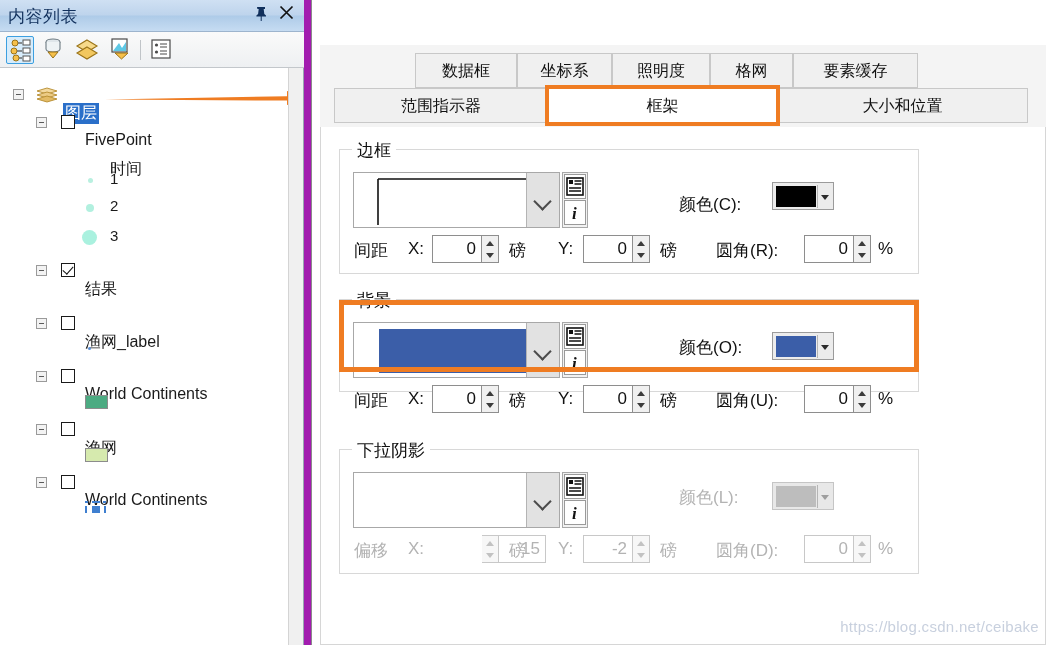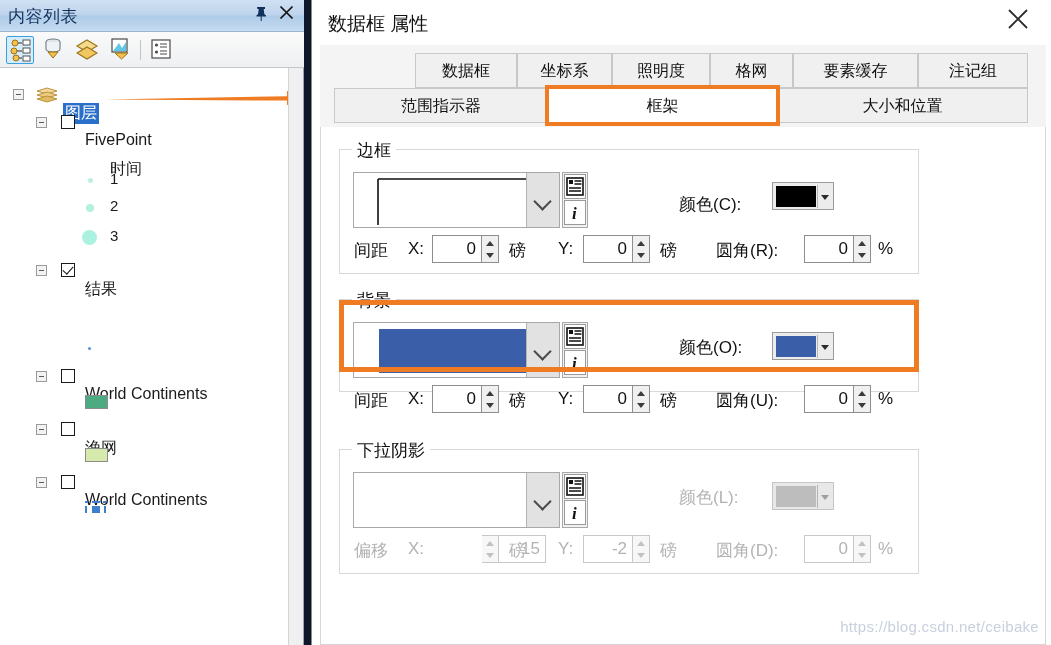--- a/index.html
+++ b/index.html
@@ -3,21 +3,21 @@
 <meta charset="utf-8">
 <style>
   * { box-sizing: border-box; }
   html, body {
     margin: 0; padding: 0;
     width: 1051px; height: 645px;
     overflow: hidden;
     font-family: "Liberation Sans", "DejaVu Sans", sans-serif;
     background: #ffffff;
   }
-  #root { position: relative; width: 1051px; height: 645px; background:#0f172a; }
+  #root { position: relative; width: 1051px; height: 645px; background:#a21caf; }
 
   
   .toc-panel {
     position: absolute; left: 0; top: 0; width: 304px; height: 645px;
     background: #ffffff;
     border-right: 1px solid #9aa5b1;
   }
   .toc-header {
     position: absolute; left:0; top:0; width: 304px; height: 32px;
     background: linear-gradient(to bottom, #cfe0f3 0%, #bed4ec 48%, #aecbe8 52%, #c6dcf2 100%);
@@ -324,20 +324,25 @@
 
       <div class="row" style="top:190px">
         <div class="expander" style="left:36px"></div>
         <div class="chkbox checked" style="left:61px"></div>
         <div class="node-label" style="left:85px">结果</div>
       </div>
       <div class="row" style="top:216px">
         <div class="sym-dot" style="left:88px; top:10px; width:3px; height:3px; background:#7a7a7a;"></div>
       </div>
 
+      <div class="row" style="top:243px">
+        <div class="expander" style="left:36px"></div>
+        <div class="chkbox" style="left:61px"></div>
+        <div class="node-label" style="left:85px">渔网_label</div>
+      </div>
       <div class="row" style="top:269px">
         <div class="sym-dot" style="left:88px; top:10px; width:3px; height:3px; background:#5b8fd6;"></div>
       </div>
 
       <div class="row" style="top:296px">
         <div class="expander" style="left:36px"></div>
         <div class="chkbox" style="left:61px"></div>
         <div class="node-label" style="left:85px">World Continents</div>
       </div>
       <div class="row" style="top:322px">
@@ -370,36 +375,27 @@
           </svg>
         </div>
       </div>
     </div>
 
     <div class="v-scroll"></div>
   </div>
 
   <div class="dialog">
 
-    <div class="dlg-title-bar">
-      <div class="dlg-title">数据框 属性</div>
-      <div class="dlg-close">
-        <svg width="22" height="22" viewBox="0 0 22 22">
-          <path d="M2 2 L20 20 M20 2 L2 20" stroke="#2b2b2b" stroke-width="1.8" fill="none"></path>
-        </svg>
-      </div>
-    </div>
 
     <div class="tabstrip">
       <div class="tab" style="left:95px;  top:8px; width:102px;">数据框</div>
       <div class="tab" style="left:197px; top:8px; width:95px;">坐标系</div>
       <div class="tab" style="left:292px; top:8px; width:98px;">照明度</div>
       <div class="tab" style="left:390px; top:8px; width:83px;">格网</div>
       <div class="tab" style="left:473px; top:8px; width:125px;">要素缓存</div>
-      <div class="tab" style="left:598px; top:8px; width:110px;">注记组</div>
 
       <div class="tab active hl" style="left:228px; top:43px; width:229px;">框架</div>
       <div class="tab" style="left:14px;  top:43px; width:214px;">范围指示器</div>
       <div class="tab" style="left:457px; top:43px; width:251px;">大小和位置</div>
     </div>
 
     <div class="dlg-body">
 
       <div class="group" style="left:18px; top:22px; width:580px; height:125px;">
         <div class="group-title">边框</div>

